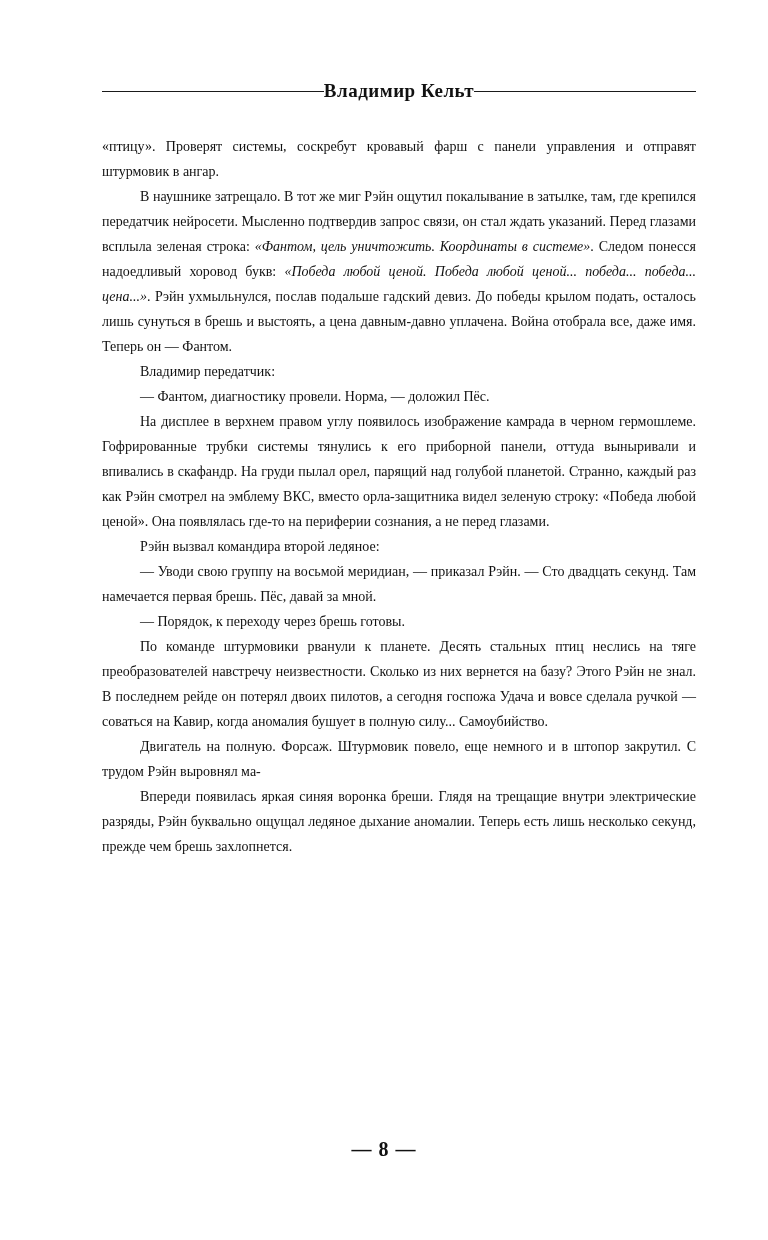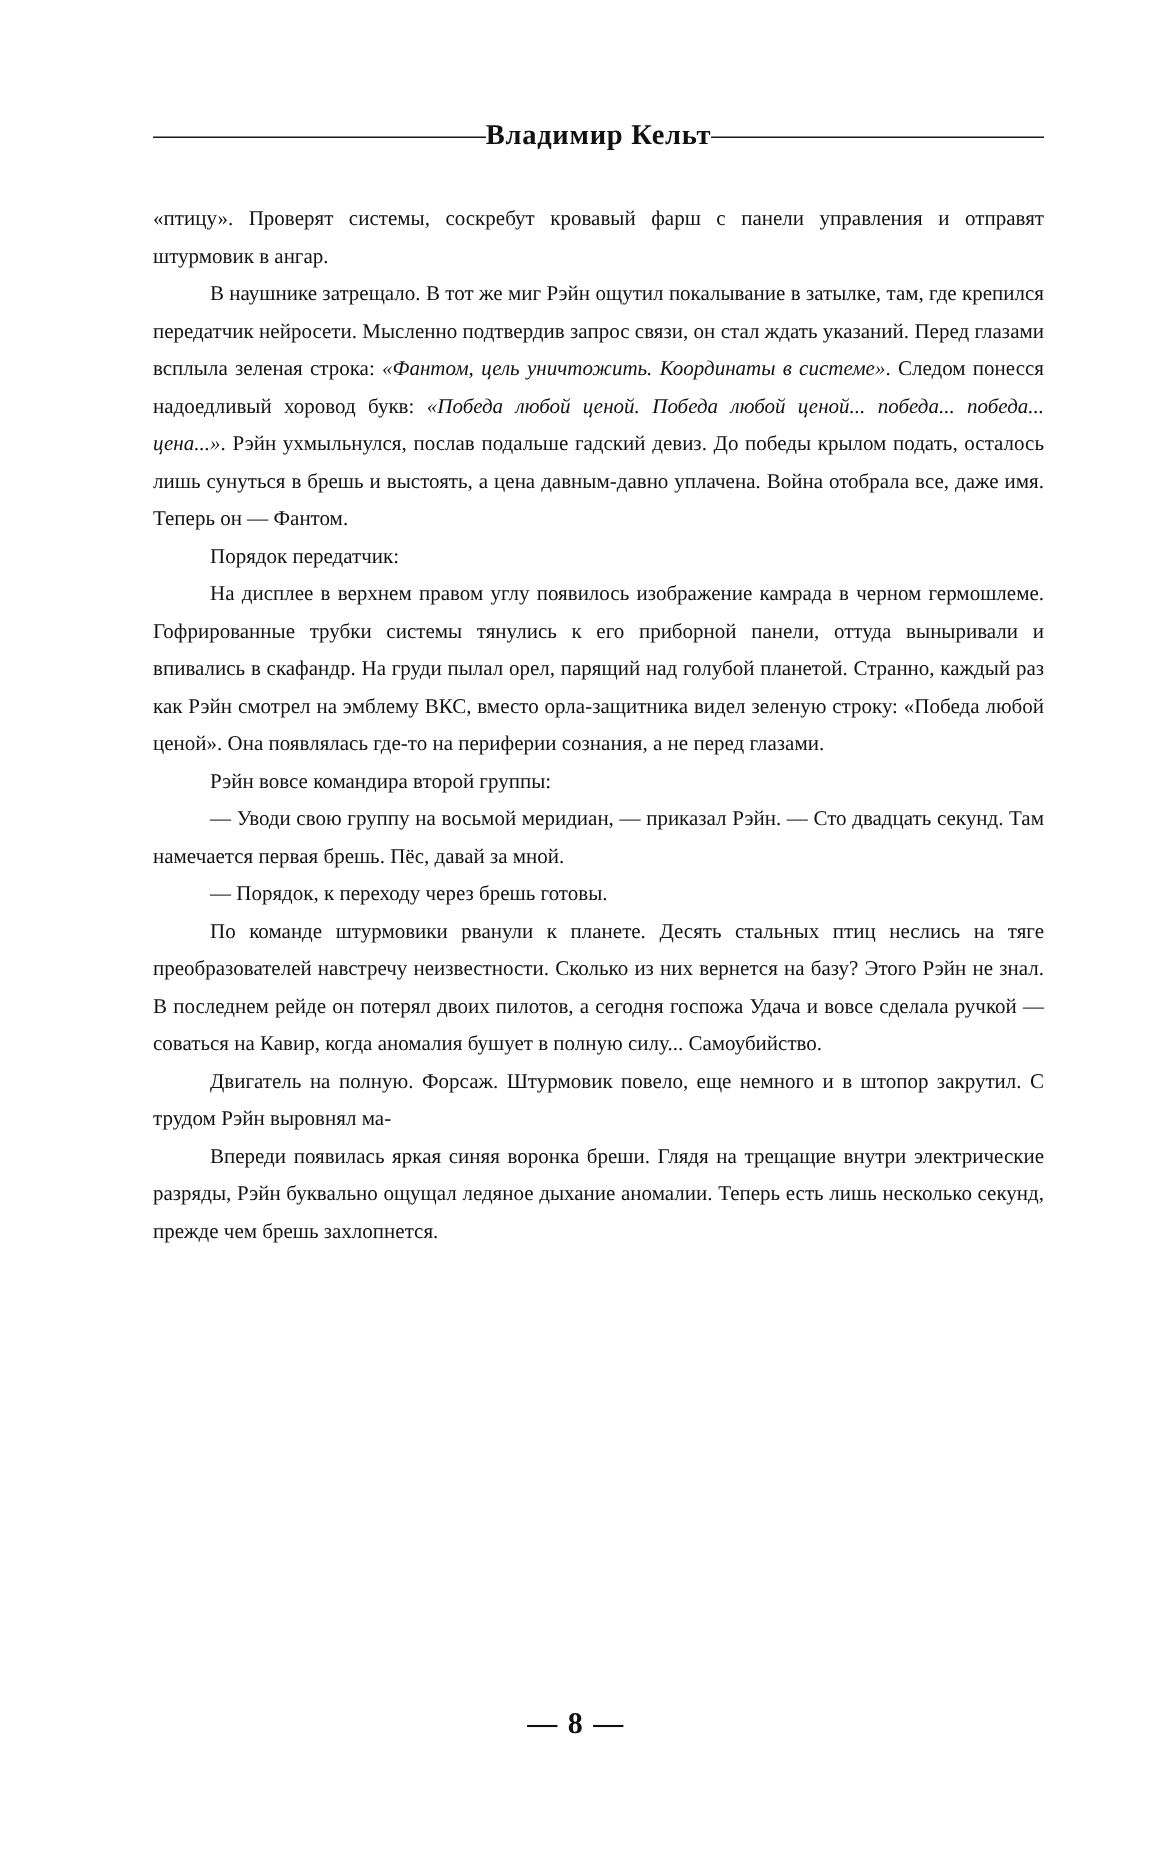--- a/index.html
+++ b/index.html
@@ -76,23 +76,24 @@
 
   <div class="running-head">
     <span class="rule"></span>
     <span class="author">Владимир Кельт</span>
     <span class="rule"></span>
   </div>
 
   <div class="body-text">
       <p class="no-indent"><span>«птицу». Проверят системы, соскребут кровавый фарш с панели управления и отправят штурмовик в ангар.</span></p>
       <p class=""><span>В наушнике затрещало. В тот же миг Рэйн ощутил покалывание в затылке, там, где крепился передатчик нейросети. Мысленно подтвердив запрос связи, он стал ждать указаний. Перед глазами всплыла зеленая строка: </span><span class="italic">«Фантом, цель уничтожить. Координаты в системе»</span><span>. Следом понесся надоедливый хоровод букв: </span><span class="italic">«Победа любой ценой. Победа любой ценой... победа... победа... цена...»</span><span>. Рэйн ухмыльнулся, послав подальше гадский девиз. До победы крылом подать, осталось лишь сунуться в брешь и выстоять, а цена давным-давно уплачена. Война отобрала все, даже имя. Теперь он — Фантом.</span></p>
-      <p class=""><span>Порядок передатчик:</span></p>
+      <p class=""><span>Владимир передатчик:</span></p>
+      <p class=""><span>— Фантом, диагностику провели. Норма, — доложил Пёс.</span></p>
       <p class=""><span>На дисплее в верхнем правом углу появилось изображение камрада в черном гермошлеме. Гофрированные трубки системы тянулись к его приборной панели, оттуда выныривали и впивались в скафандр. На груди пылал орел, парящий над голубой планетой. Странно, каждый раз как Рэйн смотрел на эмблему ВКС, вместо орла-защитника видел зеленую строку: «Победа любой ценой». Она появлялась где-то на периферии сознания, а не перед глазами.</span></p>
-      <p class=""><span>Рэйн вовсе командира второй группы:</span></p>
+      <p class=""><span>Рэйн вызвал командира второй ледяное:</span></p>
       <p class=""><span>— Уводи свою группу на восьмой меридиан, — приказал Рэйн. — Сто двадцать секунд. Там намечается первая брешь. Пёс, давай за мной.</span></p>
       <p class=""><span>— Порядок, к переходу через брешь готовы.</span></p>
       <p class=""><span>По команде штурмовики рванули к планете. Десять стальных птиц неслись на тяге преобразователей навстречу неизвестности. Сколько из них вернется на базу? Этого Рэйн не знал. В последнем рейде он потерял двоих пилотов, а сегодня госпожа Удача и вовсе сделала ручкой — соваться на Кавир, когда аномалия бушует в полную силу... Самоубийство.</span></p>
       <p class=""><span>Двигатель на полную. Форсаж. Штурмовик повело, еще немного и в штопор закрутил. С трудом Рэйн выровнял ма-</span></p>
       <p class=""><span>Впереди появилась яркая синяя воронка бреши. Глядя на трещащие внутри электрические разряды, Рэйн буквально ощущал ледяное дыхание аномалии. Теперь есть лишь несколько секунд, прежде чем брешь захлопнется.</span></p>
     </div>
 
   <div class="page-footer">— 8 —</div>
 
 </div>

